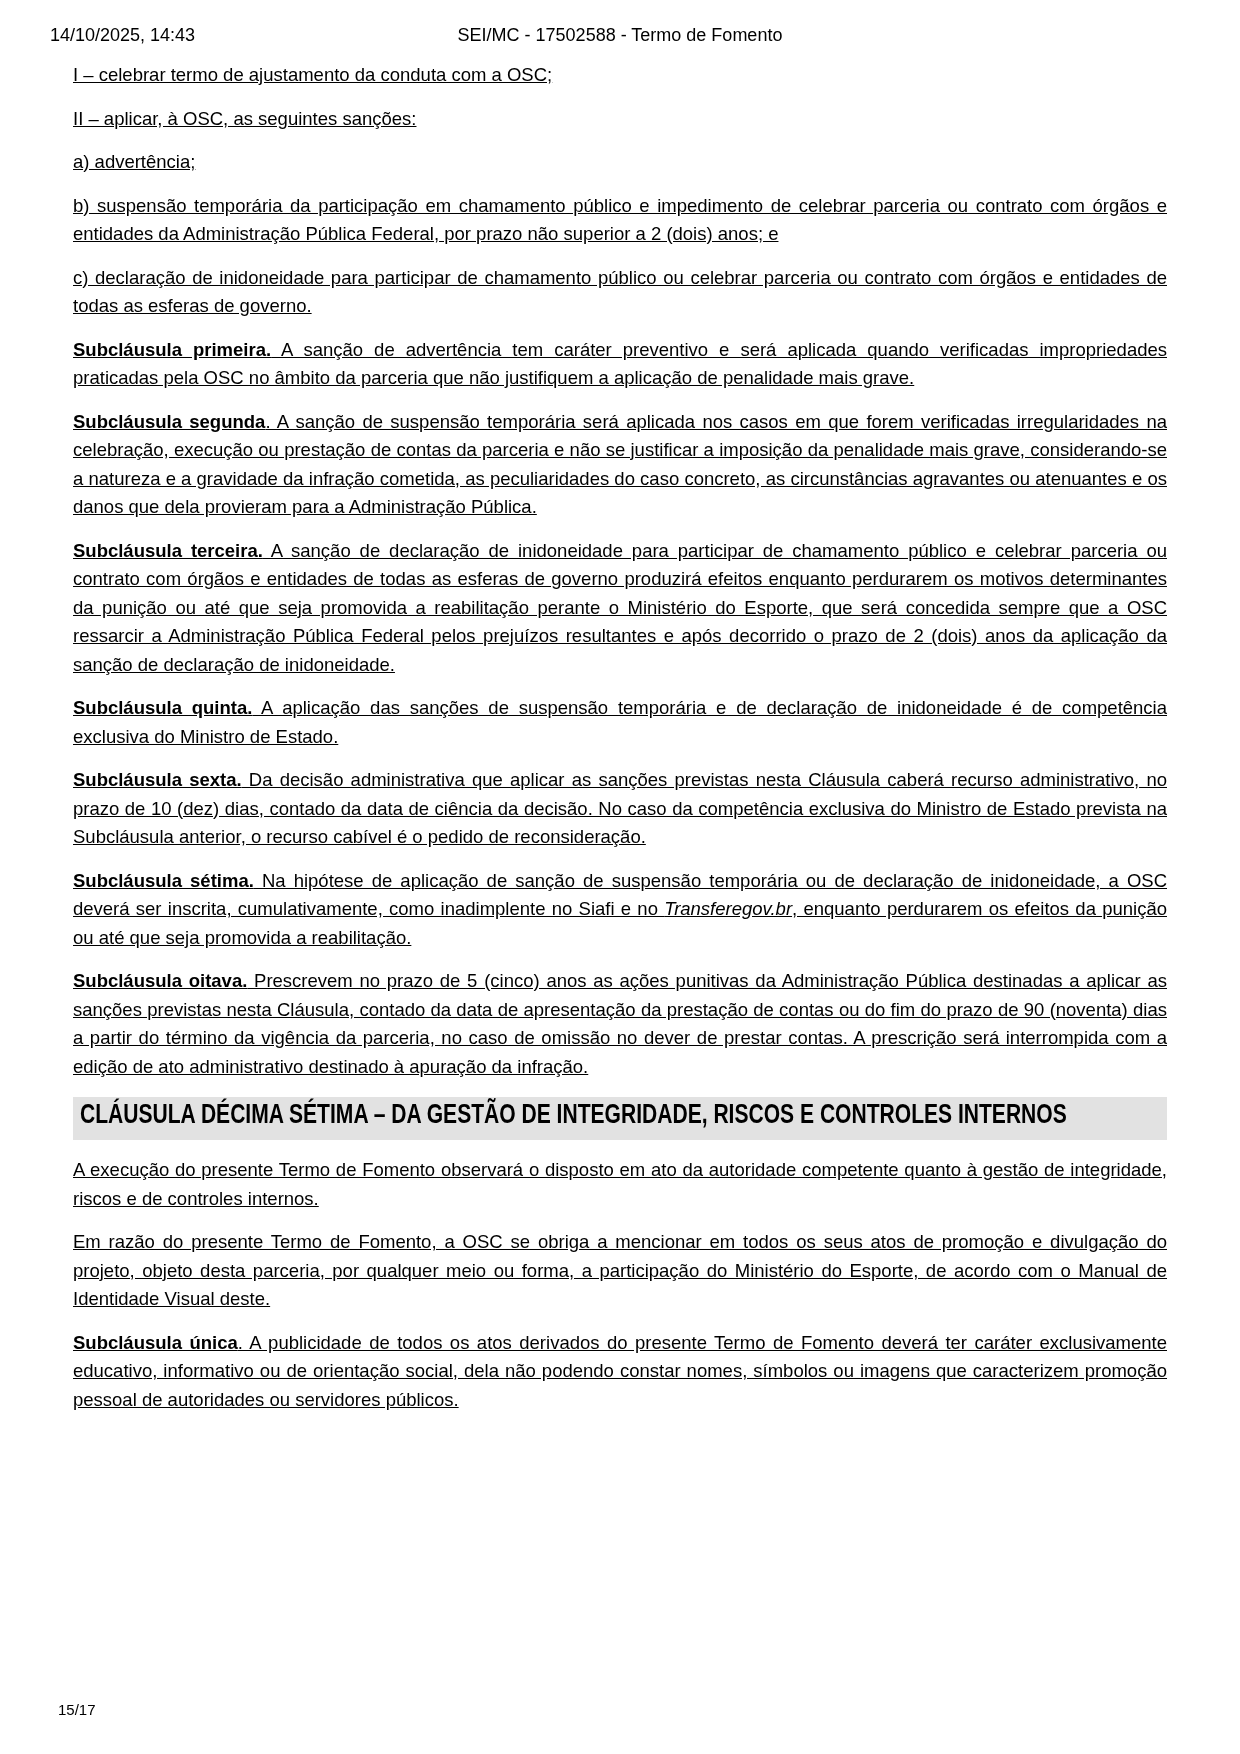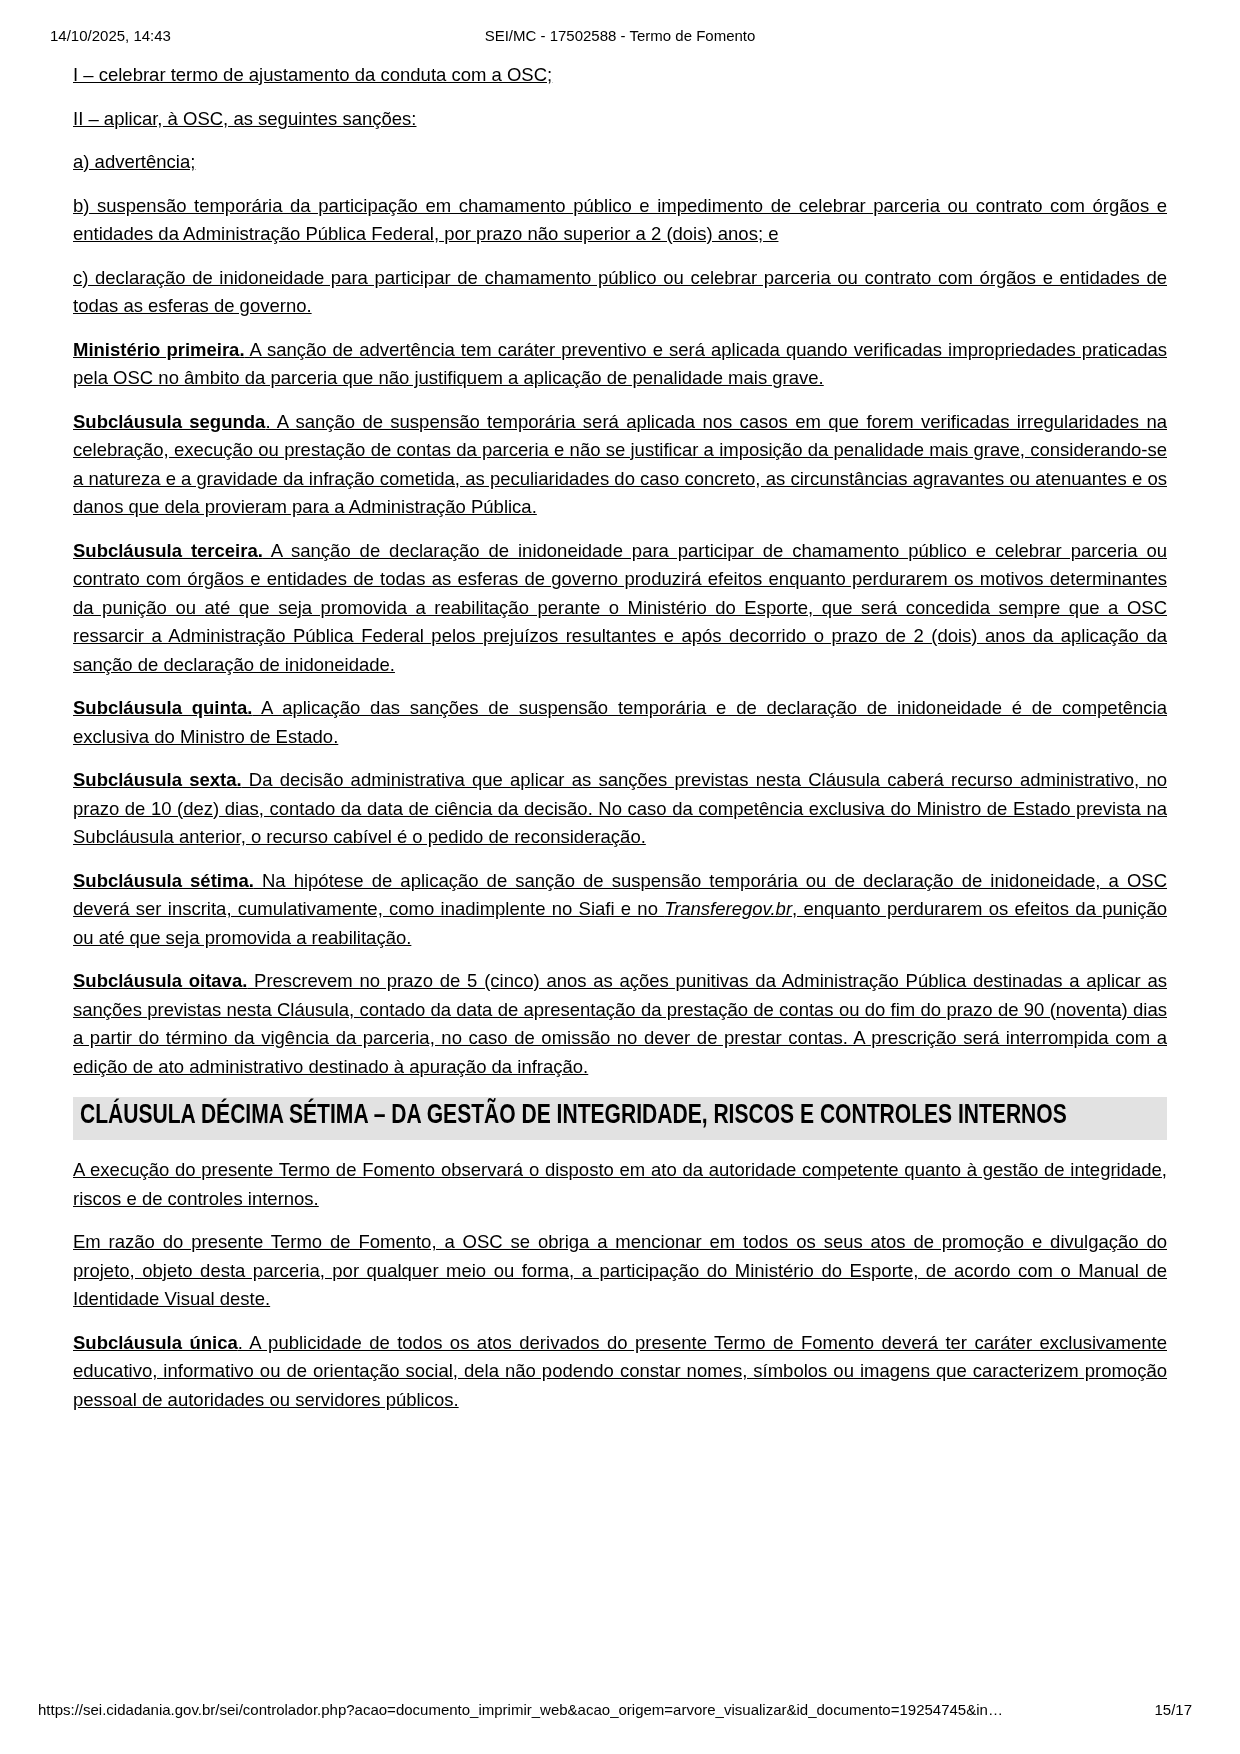--- a/index.html
+++ b/index.html
@@ -7,21 +7,21 @@
     width: 1240px; height: 1754px;
     background: #ffffff;
     color: #000000;
     font-family: "Liberation Sans", sans-serif;
     position: relative;
     overflow: hidden;
   }
   
   .print-header {
     position: absolute; top: 27px; left: 50px; right: 50px;
-    font-size: 15px; line-height: 17px; color: #000;
+    font-size: 18px; line-height: 17px; color: #000;
   }
   .ph-date { position: absolute; left: 0; top: 0; white-space: nowrap; }
   .ph-title { display: block; text-align: center; }
   
   .content {
     position: absolute; top: 46px; left: 73px; right: 73px;
   }
   .content p { margin: 15px 0; padding: 0; }
   .para, .inciso, .alinea {
     font-size: 18.5px;
@@ -73,21 +73,21 @@
 
     <p class="inciso">II – aplicar, à OSC, as seguintes sanções:</p>
 
     <p class="alinea">a) advertência;</p>
 
     <p class="alinea">b) suspensão temporária da participação em chamamento público e impedimento de celebrar parceria ou contrato com órgãos e entidades da Administração Pública Federal, por prazo não superior a 2 (dois) anos; e</p>
 
     <p class="alinea">c) declaração de inidoneidade para participar de chamamento público ou celebrar parceria ou contrato com órgãos e entidades de todas as esferas de governo.</p>
 
     <p class="para">
-      <strong class="lead">Ministério primeira.</strong><span> A sanção de advertência tem caráter preventivo e será aplicada quando verificadas impropriedades praticadas pela OSC no âmbito da parceria que não justifiquem a aplicação de penalidade mais grave.</span>
+      <strong class="lead">Subcláusula primeira.</strong><span> A sanção de advertência tem caráter preventivo e será aplicada quando verificadas impropriedades praticadas pela OSC no âmbito da parceria que não justifiquem a aplicação de penalidade mais grave.</span>
     </p>
 
     <p class="para">
       <strong class="lead">Subcláusula segunda</strong><span>. A sanção de suspensão temporária será aplicada nos casos em que forem verificadas irregularidades na celebração, execução ou prestação de contas da parceria e não se justificar a imposição da penalidade mais grave, considerando-se a natureza e a gravidade da infração cometida, as peculiaridades do caso concreto, as circunstâncias agravantes ou atenuantes e os danos que dela provieram para a Administração Pública.</span>
     </p>
 
     <p class="para">
       <strong class="lead">Subcláusula terceira.</strong><span> A sanção de declaração de inidoneidade para participar de chamamento público e celebrar parceria ou contrato com órgãos e entidades de todas as esferas de governo produzirá efeitos enquanto perdurarem os motivos determinantes da punição ou até que seja promovida a reabilitação perante o Ministério do Esporte, que será concedida sempre que a OSC ressarcir a Administração Pública Federal pelos prejuízos resultantes e após decorrido o prazo de 2 (dois) anos da aplicação da sanção de declaração de inidoneidade.</span>
     </p>
 
@@ -117,17 +117,16 @@
 
     <p class="para">Em razão do presente Termo de Fomento, a OSC se obriga a mencionar em todos os seus atos de promoção e divulgação do projeto, objeto desta parceria, por qualquer meio ou forma, a participação do Ministério do Esporte, de acordo com o Manual de Identidade Visual deste.</p>
 
     <p class="para">
       <strong class="lead">Subcláusula única</strong><span>. A publicidade de todos os atos derivados do presente Termo de Fomento deverá ter caráter exclusivamente educativo, informativo ou de orientação social, dela não podendo constar nomes, símbolos ou imagens que caracterizem promoção pessoal de autoridades ou servidores públicos.</span>
     </p>
 
   </main>
 
   <div class="print-footer">
-    <span class="pf-url">https://sei.cidadania.gov.br/sei/controlador.php?acao=documento_imprimir_web&amp;acao_origem=arvore_visualizar&amp;id_documento=19254745&amp;in…</span>
     <span class="pf-page">15/17</span>
   </div>
 
 </div>
 
 </body></html>

